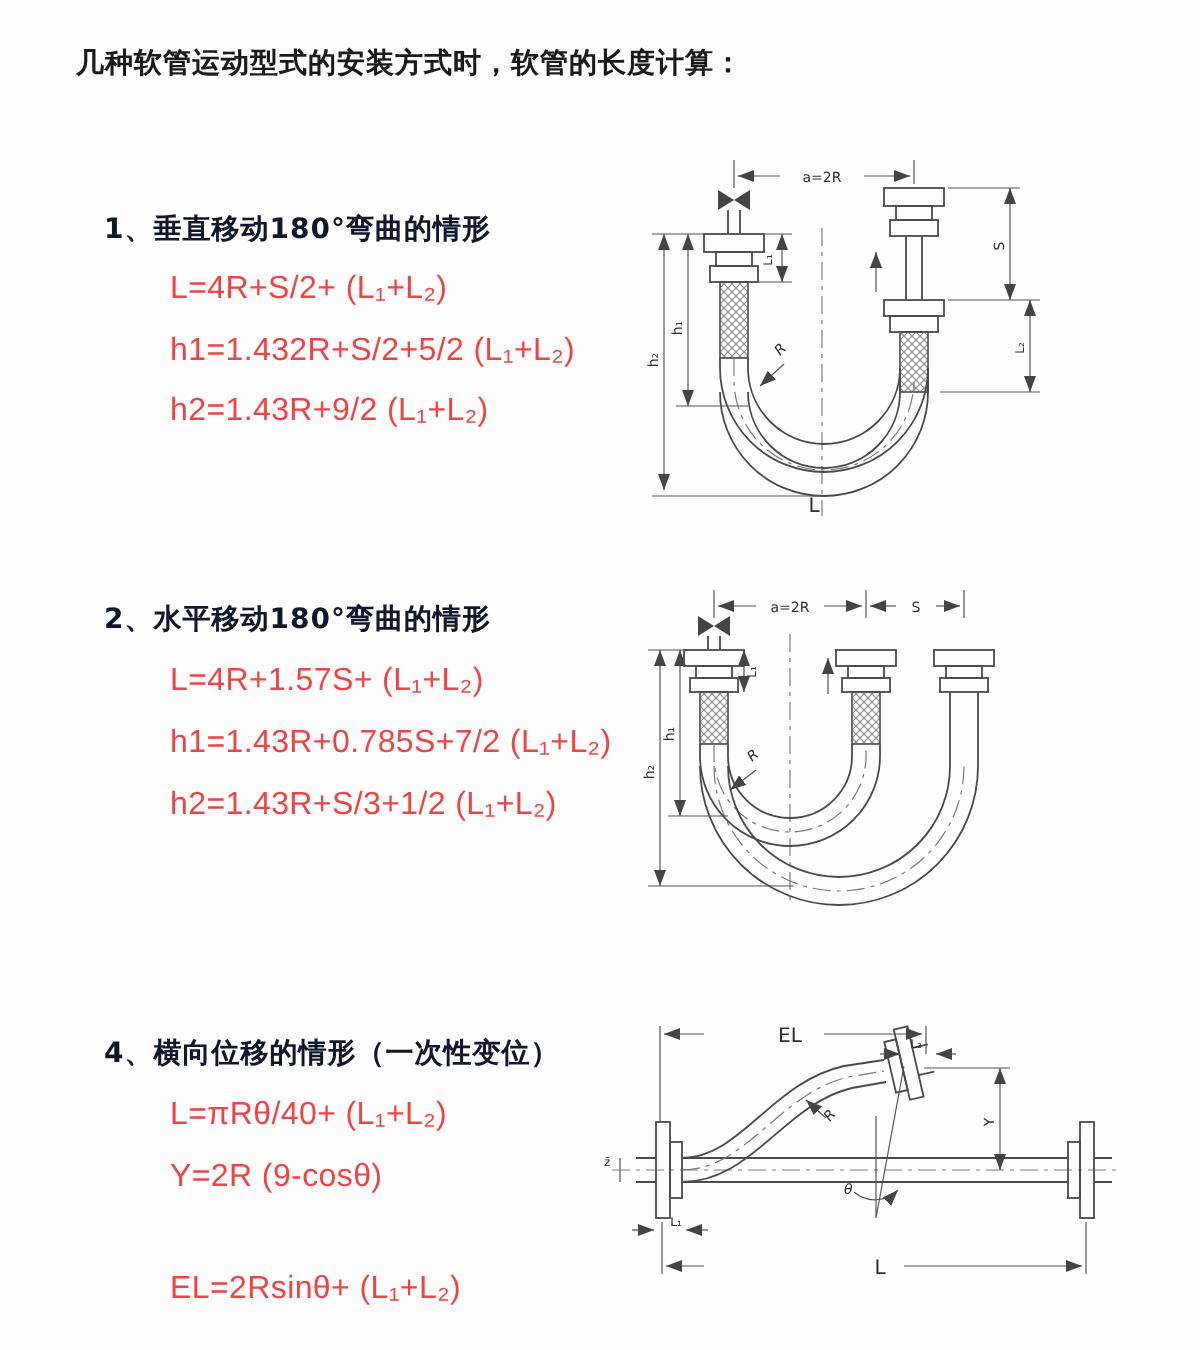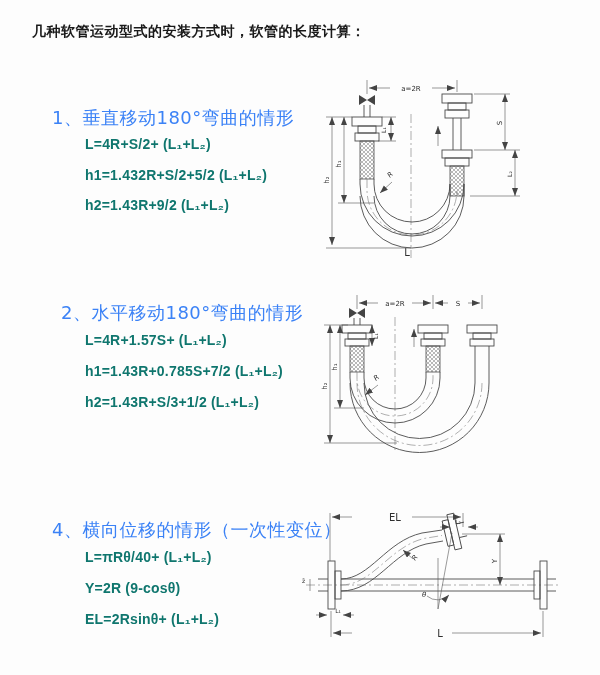--- a/index.html
+++ b/index.html
@@ -2,22 +2,22 @@
 <html><head>
 <meta charset="utf-8">
 <style>
   html,body{margin:0;padding:0;}
   body{
     width:600px;height:675px;position:relative;background:#fdfdfd;
     font-family:"DejaVu Sans","Liberation Sans",sans-serif;color:#1f1f1f;overflow:hidden;
   }
   .abs{position:absolute;white-space:nowrap;}
   .title{font-size:14px;font-weight:bold;letter-spacing:.5px;color:#1a1a1a;}
-  .heading{font-size:18px;font-weight:normal;color:#3b82f6;letter-spacing:.5px;}
-  .formula{font-size:14px;font-family:"Liberation Sans","DejaVu Sans",sans-serif;color:#0f766e;letter-spacing:.2px;font-weight:bold;}
+  .heading{font-size:14px;font-weight:bold;color:#0f172a;letter-spacing:.5px;}
+  .formula{font-size:16px;font-family:"Liberation Sans","DejaVu Sans",sans-serif;color:#ef4444;letter-spacing:.2px;}
   svg{position:absolute;overflow:visible;}
   svg .dr{stroke:#4a4a4a;stroke-width:.9;fill:none;}
   svg .dm{stroke:#555;stroke-width:.6;fill:none;}
   svg .cl{stroke:#7a7a7a;stroke-width:.6;fill:none;stroke-dasharray:9 3 2 3;}
   svg .br{stroke:#4a4a4a;stroke-width:.8;fill:url(#braid);}
   svg .sld{fill:#444;stroke:none;}
   svg text{fill:#2e2e2e;font-family:"DejaVu Sans","Liberation Sans",sans-serif;}
   svg .sm{font-size:7px;}
   svg .xs{font-size:6px;}
   svg .md{font-size:10px;}
@@ -30,36 +30,36 @@
   <defs>
     <marker id="ar" orient="auto-start-reverse" markerUnits="userSpaceOnUse" markerWidth="9" markerHeight="8" refX="8" refY="3">
       <path d="M0,0 L8,3 L0,6 Z" fill="#444"></path>
     </marker>
     <pattern id="braid" patternUnits="userSpaceOnUse" width="4" height="4">
       <path d="M0,4 L4,0 M0,0 L4,4" stroke="#8a8a8a" stroke-width="0.6" fill="none"></path>
     </pattern>
   </defs>
 </svg>
 
-<div class="abs title" style="left:32px;top:23px">几种软管运动型式的安装方式时，软管的长度计算：</div>
+<div class="abs title" style="left:38px;top:23px">几种软管运动型式的安装方式时，软管的长度计算：</div>
 
 <div class="abs heading" style="left:52px;top:106px">1、垂直移动180°弯曲的情形</div>
 <div class="abs formula" style="left:85px;top:136px">L=4R+S/2+ (L₁+L₂)</div>
 <div class="abs formula" style="left:85px;top:167px">h1=1.432R+S/2+5/2 (L₁+L₂)</div>
 <div class="abs formula" style="left:85px;top:197px">h2=1.43R+9/2 (L₁+L₂)</div>
 
-<div class="abs heading" style="left:61px;top:301px">2、水平移动180°弯曲的情形</div>
+<div class="abs heading" style="left:52px;top:301px">2、水平移动180°弯曲的情形</div>
 <div class="abs formula" style="left:85px;top:332px">L=4R+1.57S+ (L₁+L₂)</div>
 <div class="abs formula" style="left:85px;top:363px">h1=1.43R+0.785S+7/2 (L₁+L₂)</div>
 <div class="abs formula" style="left:85px;top:394px">h2=1.43R+S/3+1/2 (L₁+L₂)</div>
 
 <div class="abs heading" style="left:52px;top:518px">4、横向位移的情形（一次性变位）</div>
 <div class="abs formula" style="left:85px;top:549px">L=πRθ/40+ (L₁+L₂)</div>
 <div class="abs formula" style="left:85px;top:580px">Y=2R (9-cosθ)</div>
-<div class="abs formula" style="left:85px;top:611px">EL=2Rsinθ+ (L₁+L₂)</div>
+<div class="abs formula" style="left:85px;top:636px">EL=2Rsinθ+ (L₁+L₂)</div>
 
 <svg style="left:312px;top:72px" width="280" height="195" viewBox="0 0 280 195">
 
   <path class="cl" d="M99,42 V186"></path>
 
   <path class="dm" d="M55,8 V22 M145,8 V20"></path>
   <path class="dm" d="M78,16 L57,16" marker-end="url(#ar)"></path>
   <path class="dm" d="M120,16 L143,16" marker-end="url(#ar)"></path>
   <text class="sm" x="99" y="19" text-anchor="middle">a=2R</text>
 

